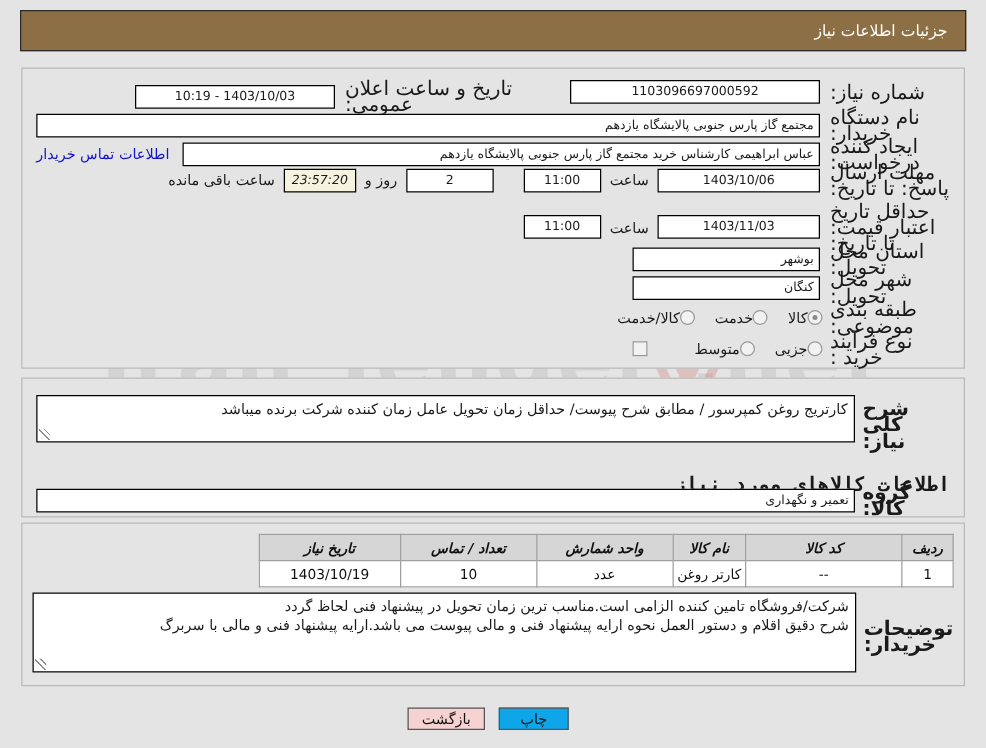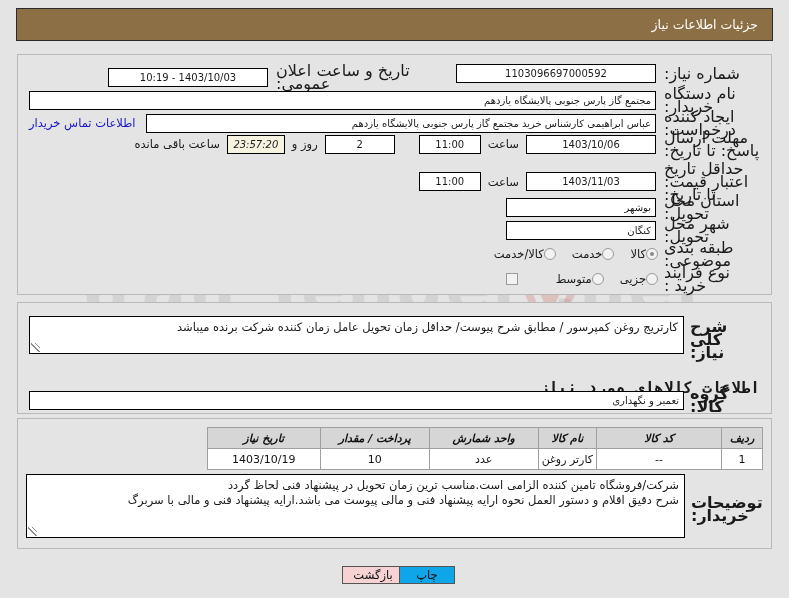--- a/index.html
+++ b/index.html
@@ -207,21 +207,21 @@
     border: 1px solid #555555;
     box-sizing: border-box;
     font-size: 11.5px;
     color: #111111;
     display: flex;
     align-items: center;
     justify-content: center;
     cursor: pointer;
     font-family: "DejaVu Sans", "Liberation Sans", sans-serif;
   }
-  #btn-back  { background: #f6d2d2; top: 566px; right: 385px; width: 62px; }
+  #btn-back  { background: #f6d2d2; top: 566px; right: 401px; width: 62px; }
   #btn-print { background: #0ea5e9; top: 566px; right: 334px; width: 48px; }
 </style>
 </head>
 <body>
 
 <div id="page">
 
   <div class="header-bar">
     <span class="header-title">جزئیات اطلاعات نیاز</span>
   </div>
@@ -333,21 +333,21 @@
   </div>
 
   <div class="panel" id="panel-table">
     <table class="goods">
       <thead>
         <tr>
           <th style="width:34px;">ردیف</th>
           <th style="width:118px;">کد کالا</th>
           <th>نام کالا</th>
           <th style="width:102px;">واحد شمارش</th>
-          <th style="width:102px;">پرداخت / مقدار</th>
+          <th style="width:102px;">تعداد / تماس</th>
           <th style="width:106px;">تاریخ نیاز</th>
         </tr>
       </thead>
       <tbody>
         <tr>
           <td>1</td>
           <td>--</td>
           <td>کارتر روغن</td>
           <td>عدد</td>
           <td>10</td>

